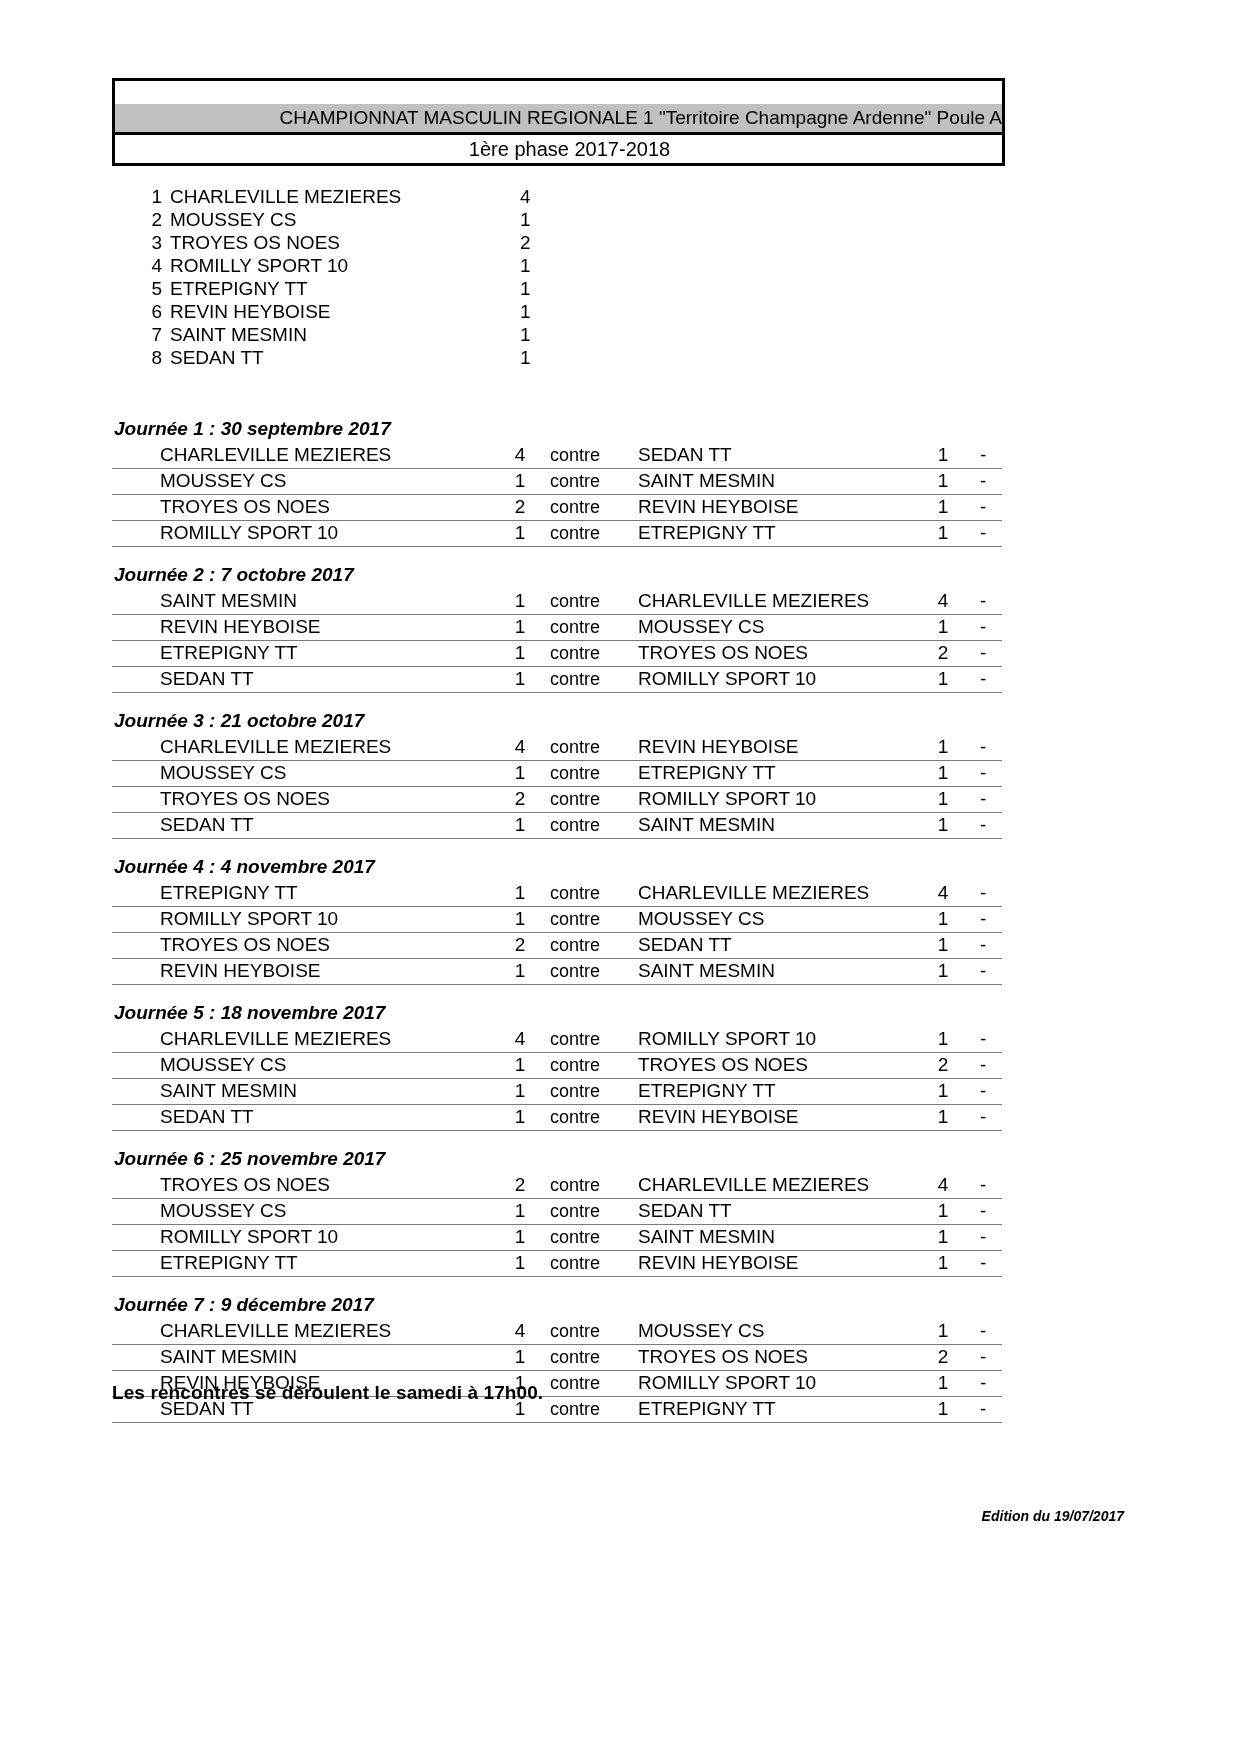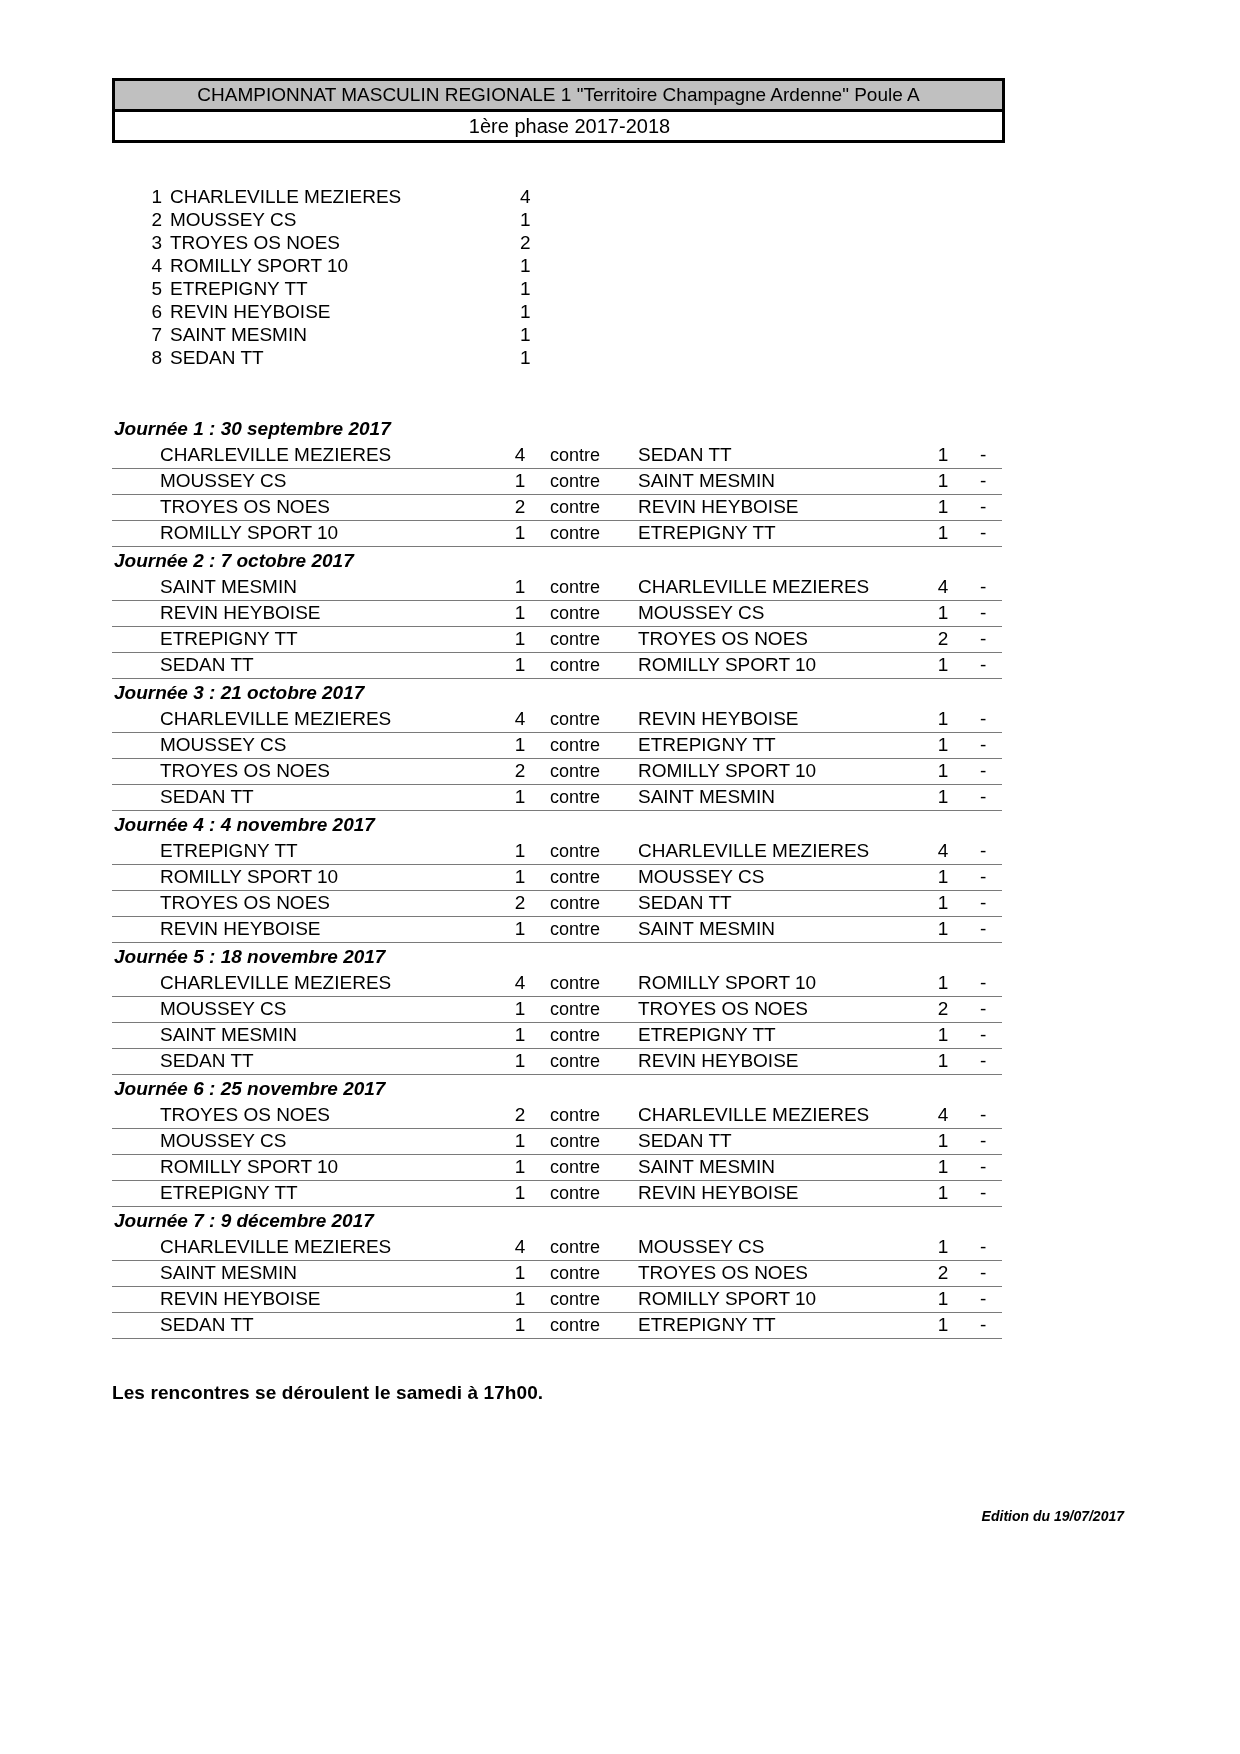--- a/index.html
+++ b/index.html
@@ -26,26 +26,27 @@
     position: absolute;
     left: 112px;
     top: 78px;
     width: 893px;
     border: 3px solid #000;
     box-sizing: border-box;
   }
   .title-line1 {
     background: #c0c0c0;
     border-bottom: 3px solid #000;
-    text-align: center;
+    text-align: right;
     font-size: 19px;
     line-height: 28px;
     height: 28px;
     white-space: nowrap;
     overflow: hidden;
+    margin-top: 23px;
   }
   .title-line2 {
     background: #ffffff;
     text-align: center;
     font-size: 20px;
     line-height: 28px;
     height: 28px;
     margin-left: 22px;
   }
 
@@ -79,20 +80,21 @@
   }
 
   
   .journees {
     position: absolute;
     left: 112px;
     top: 415px;
     width: 890px;
   }
   .journee {
+    margin-bottom: 14px;
   }
   .journee-title {
     font-size: 19px;
     font-style: italic;
     font-weight: bold;
     line-height: 28px;
     white-space: nowrap;
     padding-left: 2px;
   }
   .match-table {

